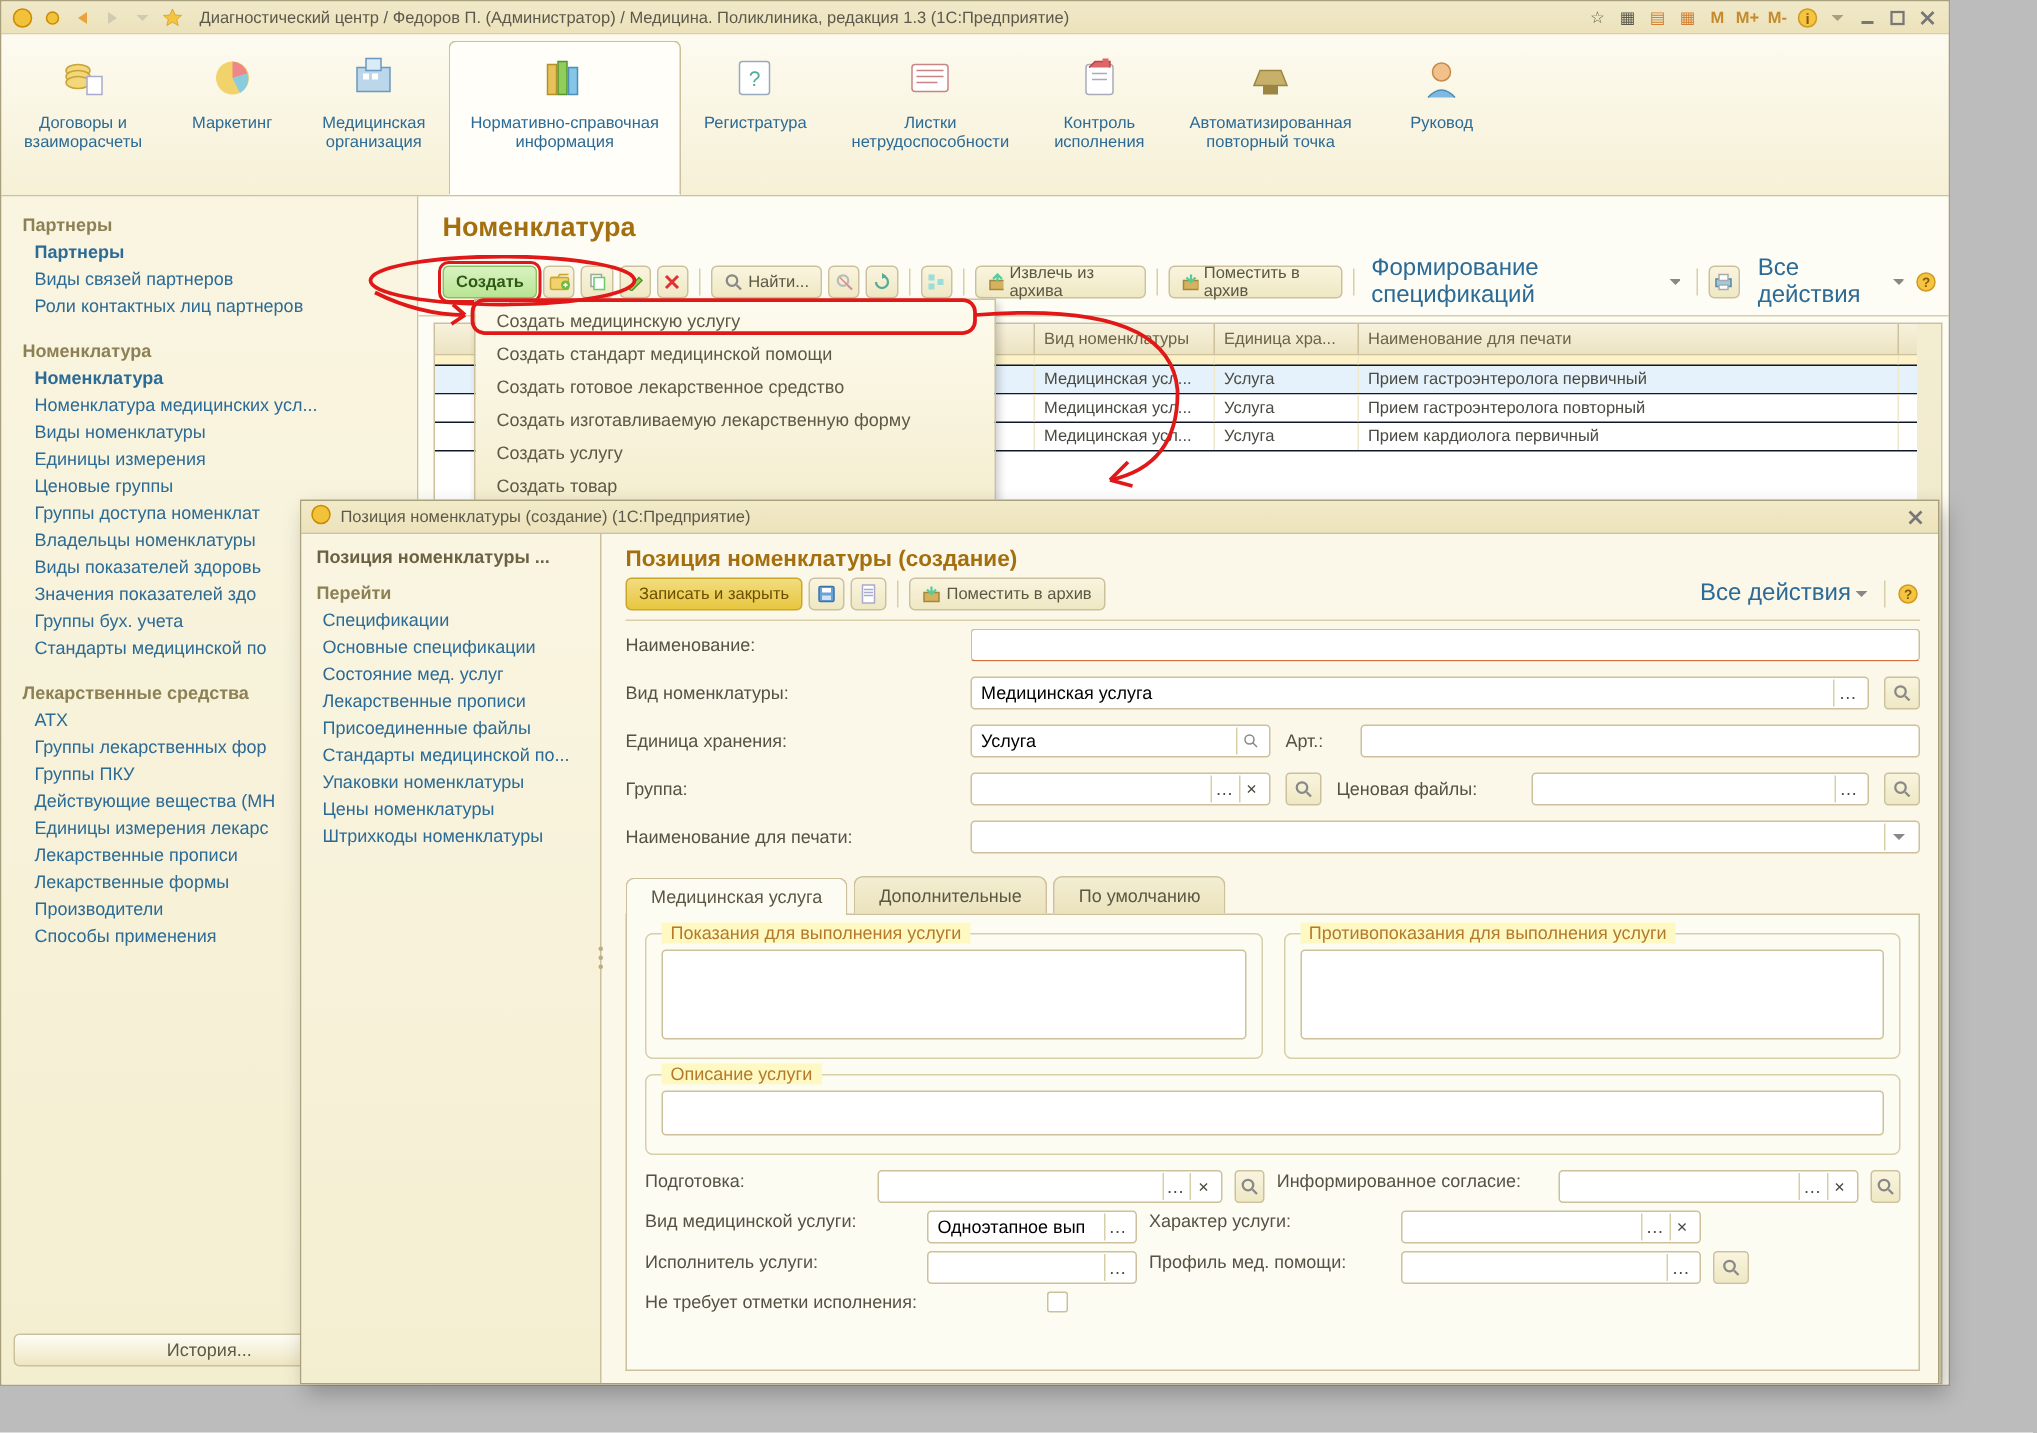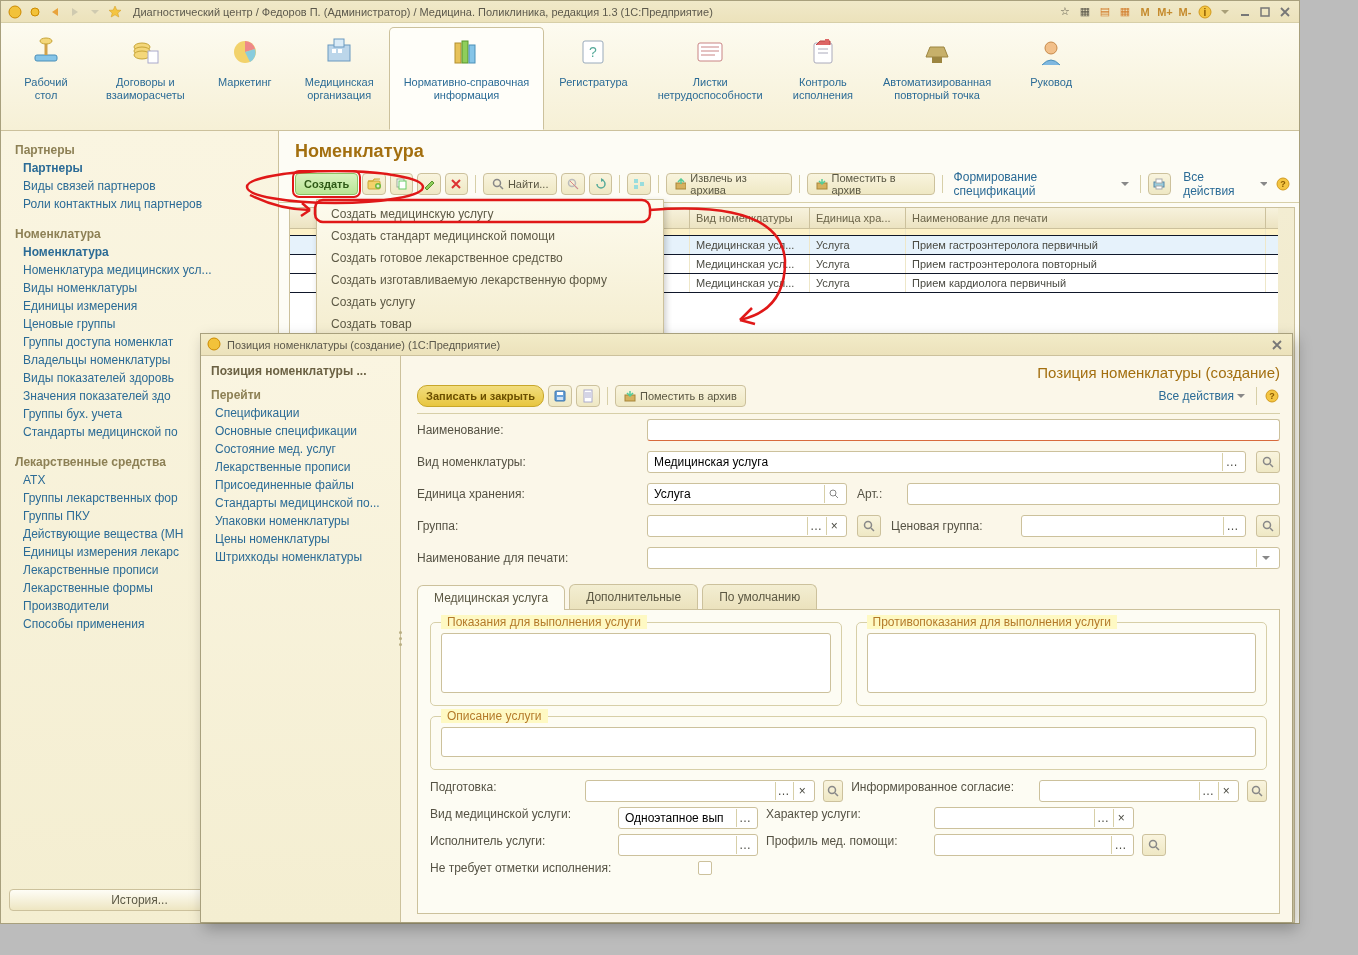--- a/index.html
+++ b/index.html
@@ -109,25 +109,25 @@
     display:flex; align-items:center; gap:4px; padding:2px 8px 4px 16px;
     border-bottom:1px solid var(--border);
   }
   .btn{
     height:22px; padding:0 8px; display:inline-flex; align-items:center; gap:4px;
     background:linear-gradient(var(--hdr-grad-a),var(--hdr-grad-b));
     border:1px solid var(--border-dark); border-radius:4px; cursor:pointer;
     color:#5a5743; font-size:11px;
   }
   .btn.green{ background:linear-gradient(var(--btn-green-a),var(--btn-green-b)); border-color:var(--btn-green-border); color:#2e5916; font-weight:bold;flex-direction:column;}
-  .btn.yellow{ background:linear-gradient(var(--btn-yellow-a),var(--btn-yellow-b)); border-color:var(--btn-yellow-border); color:#6b4f00; font-weight:bold;border-radius:10px;}
+  .btn.yellow{ background:linear-gradient(var(--btn-yellow-a),var(--btn-yellow-b)); border-color:var(--btn-yellow-border); color:#6b4f00; font-weight:normal;}
   .btn.icon-only{ padding:0; width:24px; justify-content:center;}
   .sep{ width:1px; height:18px; background:var(--border); margin:0 3px;}
   .cmd-spacer{flex:1;}
-  .linkbtn{ color:var(--link); cursor:pointer; padding:0 4px; font-size:12px; display:inline-flex; align-items:center; gap:3px;}
+  .linkbtn{ color:var(--link); cursor:pointer; padding:0 4px; font-size:16px; display:inline-flex; align-items:center; gap:3px;}
 
   .grid{
     flex:1; margin:4px 4px 0 10px; border:1px solid var(--border-dark);
     background:#fff; display:flex; flex-direction:column; min-height:0; font-size:11px;
     position:relative;
   }
   .grid-head{ display:flex; background:linear-gradient(#f7f2dd,#ece3c1); border-bottom:1px solid var(--border-dark);}
   .gh{ padding:4px 6px; border-right:1px solid var(--border-dark); color:#6b6449; overflow:hidden; white-space:nowrap;}
   .grid-rows{ flex:1; overflow:hidden;}
   .gr{ display:flex; border-bottom:1px solid #0f172a;}
@@ -168,21 +168,21 @@
   .dlg-body{ flex:1; display:flex; min-height:0;}
   .dlg-nav{
     width:200px; background:linear-gradient(#faf5e1,#f4eed1);
     border-right:1px solid var(--border-dark); padding:6px 0;
   }
   .dlg-nav .title{ padding:2px 10px 6px; color:#6b6143; font-weight:bold;}
   .dlg-nav .subtitle{ padding:4px 10px 2px; color:#8d8055; font-weight:bold;}
   .dlg-nav .nl{ padding:2px 10px 2px 14px; color:var(--link); cursor:pointer; white-space:nowrap; overflow:hidden; text-overflow:ellipsis;}
 
   .dlg-main{ flex:1; display:flex; flex-direction:column; padding:8px 12px 8px 16px; overflow:hidden;}
-  .dlg-page-title{ color:var(--accent2); font-weight:normal; font-size:15px; margin-bottom:4px;text-align:right;}
+  .dlg-page-title{ color:var(--accent2); font-weight:bold; font-size:15px; margin-bottom:4px;}
   .dlg-cmd{ display:flex; align-items:center; gap:4px; padding-bottom:6px; border-bottom:1px solid var(--border);}
   .form-row{ display:flex; align-items:center; gap:10px; margin:5px 0; font-size:12px;}
   .form-row > label{ width:220px; color:#555244;}
   .fld{
     flex:1; height:22px; border:1px solid var(--border-dark); border-radius:3px; background:#fff;
     display:flex; align-items:center; padding:0 4px; position:relative;
   }
   .fld input{ border:none; outline:none; width:100%; font:inherit; background:transparent;}
   .fld .mini{ width:20px; height:18px; display:flex; align-items:center; justify-content:center; cursor:pointer; border-left:1px solid var(--border); margin-left:2px;}
   .fld.req{ border-bottom-color:#d86a3c;}
@@ -284,31 +284,20 @@
         </span>
       <span class="tb-ico">
           <svg width="12" height="12">
             <path d="M2 2 L10 10 M10 2 L2 10" stroke="#777" stroke-width="1.8"></path>
           </svg>
         </span>
     </div>
   </div>
 
   <div class="sections" id="sections">
-      <div class="section">
-        <div class="sec-ico">
-          <svg width="34" height="30">
-            <rect x="6" y="18" width="22" height="6" rx="2" fill="#86c5e8" stroke="#4a8fb8"></rect>
-            <path d="M17 4 L17 18" stroke="#d1a24a" stroke-width="3"></path>
-            <ellipse cx="17" cy="4" rx="6" ry="3" fill="#f4d77a" stroke="#c7a538"></ellipse>
-          </svg>
-        </div>
-        <div style="white-space: pre-line;">Рабочий
-стол</div>
-      </div>
       <div class="section">
         <div class="sec-ico">
           <svg width="34" height="30">
             <ellipse cx="14" cy="10" rx="8" ry="4" fill="#f4d77a" stroke="#c7a538"></ellipse>
             <ellipse cx="14" cy="14" rx="8" ry="4" fill="#f4d77a" stroke="#c7a538"></ellipse>
             <ellipse cx="14" cy="18" rx="8" ry="4" fill="#f4d77a" stroke="#c7a538"></ellipse>
             <rect x="20" y="14" width="10" height="12" fill="#fff" stroke="#aac"></rect>
           </svg>
         </div>
         <div style="white-space: pre-line;">Договоры и
@@ -720,21 +709,21 @@
             <input type="text" style="">
             <span class="mini">…</span>
             <span class="mini">×</span>
           </div>
         <span class="side-btn">
             <svg width="12" height="12">
               <circle cx="5" cy="5" r="3.5" fill="none" stroke="#888" stroke-width="1.5"></circle>
               <path d="M8 8 L11 11" stroke="#888" stroke-width="1.5"></path>
             </svg>
           </span>
-        <label style="width:120px">Ценовая группа:</label>
+        <label style="width:120px">Ценовая файлы:</label>
         <div class="fld" style="flex:1">
             <input type="text" style="">
             <span class="mini">…</span>
           </div>
         <span class="side-btn">
             <svg width="12" height="12">
               <circle cx="5" cy="5" r="3.5" fill="none" stroke="#888" stroke-width="1.5"></circle>
               <path d="M8 8 L11 11" stroke="#888" stroke-width="1.5"></path>
             </svg>
           </span>

